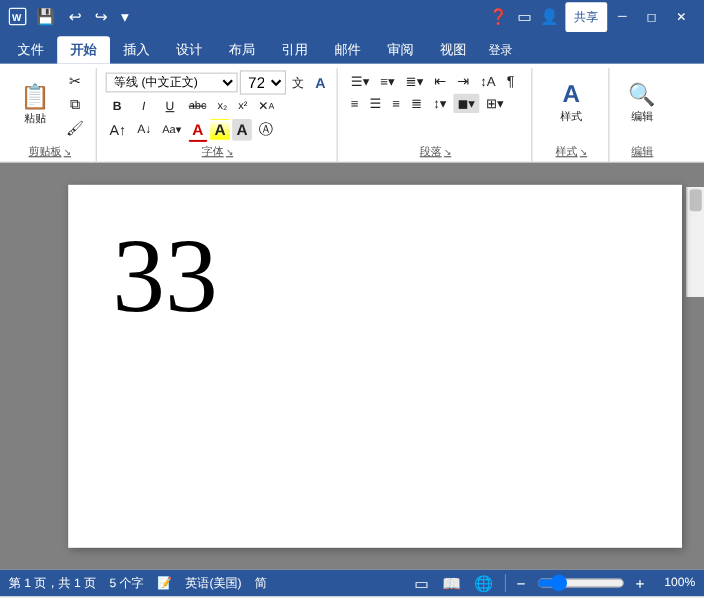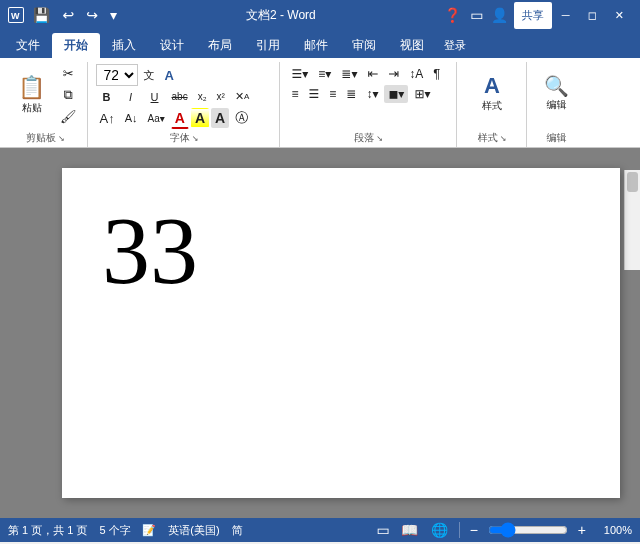--- a/index.html
+++ b/index.html
@@ -120,20 +120,21 @@
       flex-direction: column;
       border-right: 1px solid #d0d0d0;
       padding: 2px 6px 2px 6px;
     }
     .rg:last-child { border-right: none; }
     .rg-top { display: flex; align-items: flex-start; gap: 2px; flex: 1; }
     .rg-bottom {
       font-size: 10px; color: #555; text-align: center;
       margin-top: 2px; display: flex; align-items: center; justify-content: center;
       gap: 2px;
+      text-decoration: underline;
     }
     .rg-bottom .expand { font-size: 8px; cursor: pointer; }
 
     .vert-group { display: flex; flex-direction: column; gap: 2px; }
     .horiz-group { display: flex; flex-direction: row; gap: 2px; align-items: center; }
 
     .rb { cursor: pointer; border: 1px solid transparent; border-radius: 2px; background: none; padding: 1px 3px; font-size: 11px; color: #222; display: inline-flex; align-items: center; justify-content: center; }
     .rb.bold-style { font-weight: bold; }
     .rb.italic-style { font-style: italic; }
     .rb.underline-style { text-decoration: underline; }
@@ -152,21 +153,20 @@
       <svg viewBox="0 0 14 14" fill="none">
         <rect width="14" height="14" rx="1" fill="#2b579a"></rect>
         <text x="2" y="11" font-size="9" fill="white" font-weight="bold">W</text>
       </svg>
     </div>
     <button class="quick-access-btn" title="Save">💾</button>
     <button class="quick-access-btn" title="Undo">↩</button>
     <button class="quick-access-btn" title="Redo">↪</button>
     <button class="quick-access-btn" title="Customize">▾</button>
   </div>
-  <div class="title-bar-center">文档2 - Word</div>
   <div class="title-bar-right">
     <button class="quick-access-btn" title="Help">❓</button>
     <button class="quick-access-btn" title="Ribbon Display Options">▭</button>
     <button class="quick-access-btn">👤</button>
     <button class="share-btn">共享</button>
     <button class="window-btn">─</button>
     <button class="window-btn">◻</button>
     <button class="window-btn close">✕</button>
   </div>
 </div>
@@ -204,20 +204,23 @@
       <span>剪贴板</span>
       <span class="expand">↘</span>
     </div>
   </div>
 
   <div class="rg" style="min-width:190px;">
     <div class="rg-top">
       <div class="vert-group" style="width:100%;">
 
         <div class="horiz-group">
+          <select class="font-select">
+            <option>等线 (中文正文)</option>
+          </select>
           <select class="font-size-select">
             <option>72</option>
             <option>8</option><option>10</option><option>12</option><option>14</option>
             <option>16</option><option>18</option><option>20</option><option>24</option>
             <option>28</option><option>36</option><option>48</option><option>72</option>
           </select>
           <button class="rb" style="font-size:11px;">文</button>
           <button class="rb" style="font-size:13px;font-weight:bold;color:#2b579a;">A</button>
         </div>
 

